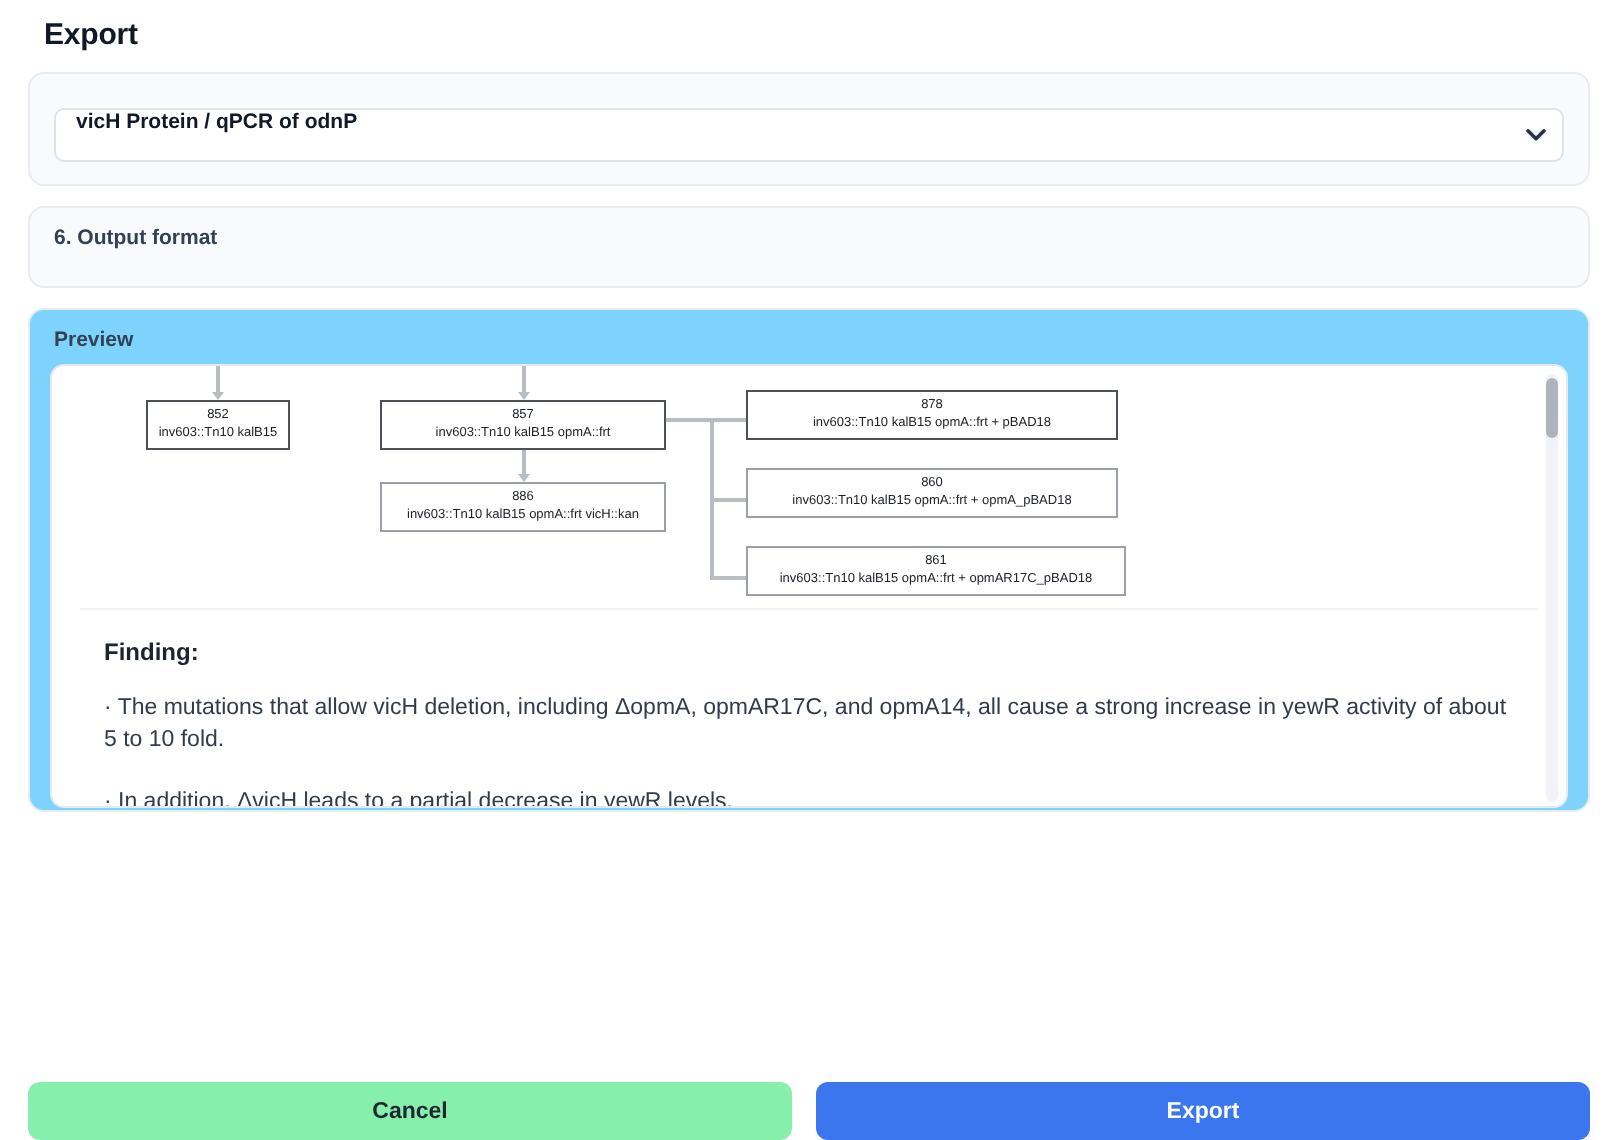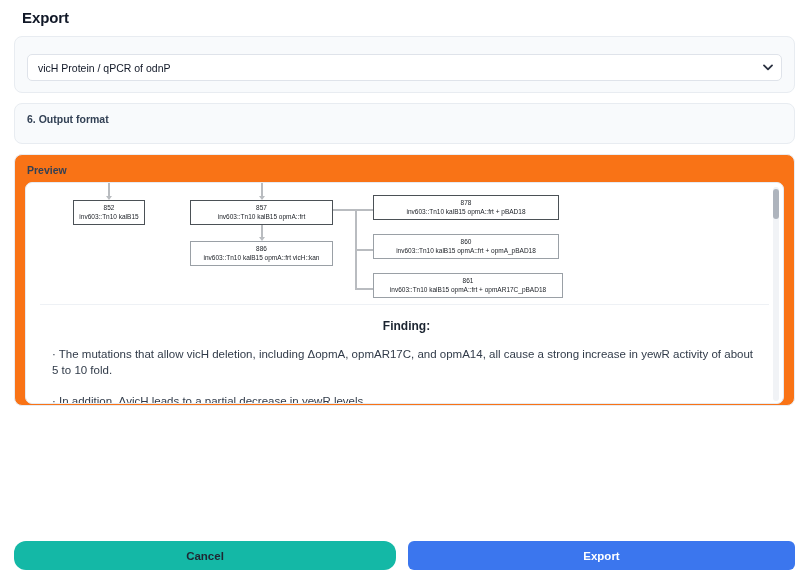--- a/index.html
+++ b/index.html
@@ -85,42 +85,41 @@
     position: relative;
     margin-top: 8px;
   }
   .select-box {
     width: 100%;
     height: 27px;
     background: #ffffff;
     border: 1px solid #dfe3ea;
     border-radius: 5px;
     display: flex;
-    align-items: center;
     padding: 0 26px 0 10px;
     font-size: 10.5px;
-    font-weight: normal;
+    font-weight: bold;
     color: #111827;
   }
   .chevron {
     position: absolute;
     right: 9px;
     top: 50%;
     transform: translateY(-50%);
     width: 10px;
     height: 10px;
     display: flex;
     align-items: center;
     justify-content: center;
   }
   .chevron svg { display: block; }
 
   
   .preview-card {
-    background: #f97316;
+    background: #7dd3fc;
     border: 1px solid #e8ecf1;
     border-radius: 8px;
     margin-top: 10px;
     padding: 8px 10px 10px 10px;
     height: 252px;
   }
   .preview-label {
     font-size: 10.5px;
     font-weight: bold;
     color: #334155;
@@ -185,21 +184,20 @@
 
   
   .finding {
     padding: 14px 22px 0 26px;
   }
   .finding h3 {
     margin: 0 0 13px 0;
     font-size: 12px;
     font-weight: bold;
     color: #1b2430;
-    text-align: center;
   }
   .finding p {
     margin: 0 0 15px 0;
     font-size: 11.5px;
     line-height: 16px;
     color: #313b49;
   }
 
   
   .scrollbar {
@@ -237,23 +235,22 @@
     font-size: 11.5px;
     font-weight: bold;
     display: flex;
     align-items: center;
     justify-content: center;
     cursor: pointer;
     font-family: "Liberation Sans", sans-serif;
   }
   .btn-cancel {
     flex: 0 0 382px;
-    background: #14b8a6;
+    background: #86efac;
     color: #1f2733;
-    border-radius: 12px;
   }
   .btn-export {
     flex: 1;
     background: #3b76ee;
     color: #ffffff;
   }
 </style>
 </head>
 <body>
 

